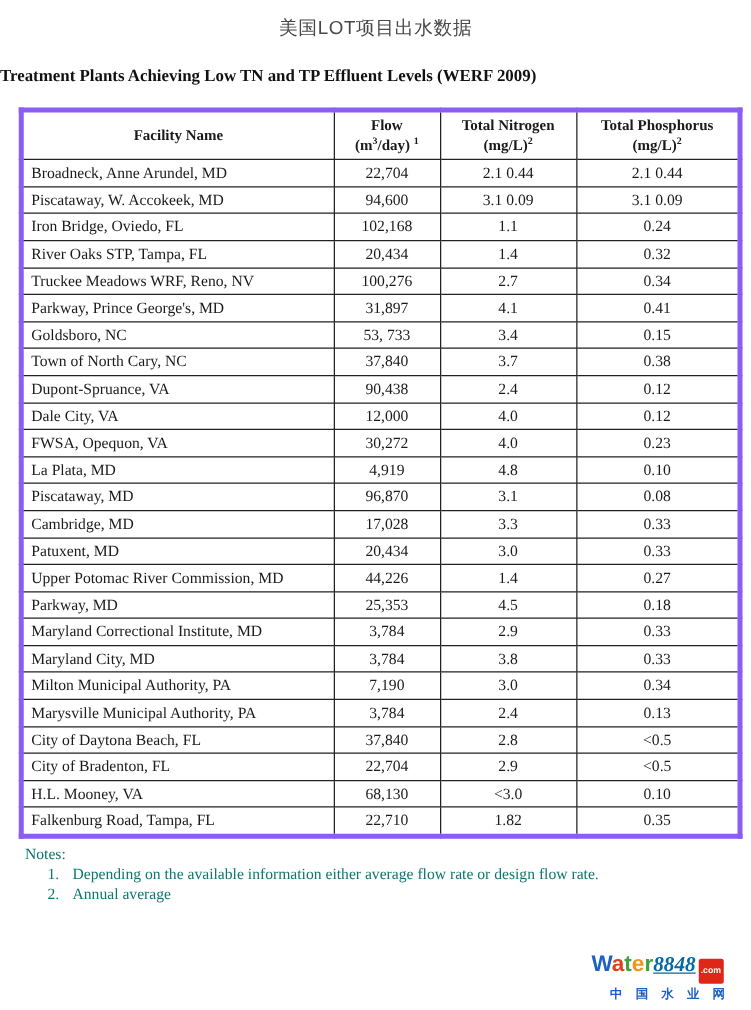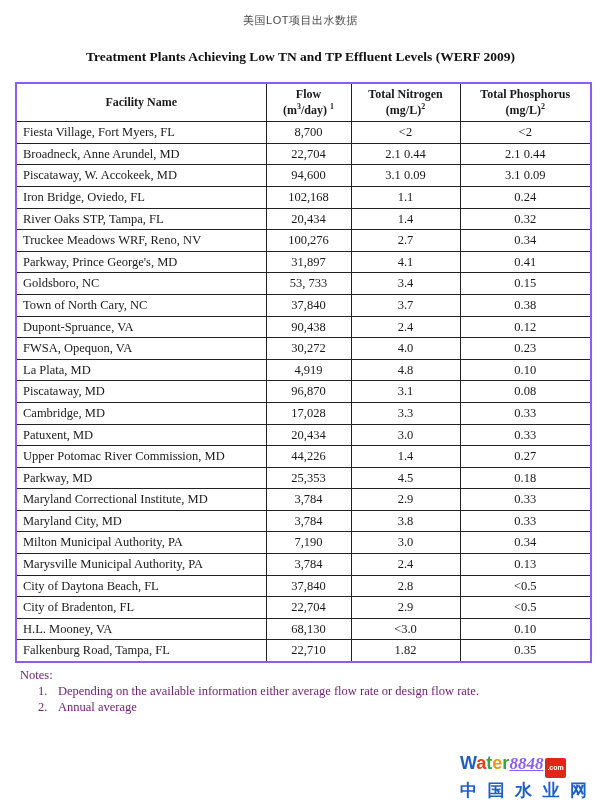--- a/index.html
+++ b/index.html
@@ -8,101 +8,102 @@
     width: 601px; height: 808px;
     position: relative;
     overflow: hidden;
     font-family: "Liberation Serif", serif;
     color: #1a1a1a;
   }
   .top-title {
     padding-top: 13px;
     text-align: center;
     font-family: "Liberation Sans", sans-serif;
-    font-size: 11px;
+    font-size: 15px;
     color: #474747;
     letter-spacing: 0.5px;
   }
   .table-title {
     margin-top: 21px;
-    text-align: center;
     font-weight: bold;
     font-size: 13.5px;
     color: #111;
   }
   table.data-table {
     margin: 17px 0 0 15px;
     width: 575px;
     border-collapse: collapse;
     table-layout: fixed;
   }
   .data-table th, .data-table td {
     border: 1px solid #222;
     overflow: hidden;
     white-space: nowrap;
   }
-  table.data-table { border: 2px solid #8b5cf6; }
+  table.data-table { border: 4px solid #8b5cf6; }
   .data-table th {
     font-size: 12px;
     font-weight: bold;
     text-align: center;
     padding: 3px 2px;
     line-height: 1.3;
     height: 38px;
   }
   .data-table td {
     font-size: 12.5px;
     height: 20.6px;
     line-height: 20.6px;
     padding: 0 4px;
   }
   .cell-left  { text-align: left; padding-left: 6px !important; }
   .cell-center{ text-align: center; }
   sup { font-size: 8px; vertical-align: super; line-height: 0; }
   .notes {
     margin: 5px 0 0 20px;
     font-size: 12.5px;
-    color: #701a75;
+    color: #0f766e;
   }
   .note-item { display: flex; margin-left: 18px; margin-top: 1px; }
   .note-num  { width: 20px; }
   .watermark {
     position: absolute;
     right: 9px; bottom: 6px;
     width: 132px;
     text-align: left;
   }
   .wm-line1 {
     display: flex; align-items: baseline;
     font-family: "Liberation Sans", sans-serif;
     font-weight: bold; font-size: 18px;
     line-height: 18px;
+    justify-content: center;
   }
   .wm-word span { display: inline; }
   .wm-num {
     font-family: "Liberation Serif", serif;
     font-style: italic; font-weight: bold;
     font-size: 17px;
   }
   .wm-dotcom {
     font-size: 7px; font-weight: bold;
     color: #ffffff; background: #e02616;
     border-radius: 2px;
     padding: 1px 2px;
     margin-left: 2px;
     position: relative; top: 1px;
     font-family: "Liberation Sans", sans-serif;
   }
   .wm-line2 {
     margin-top: 2px;
     font-family: "Liberation Sans", sans-serif;
     font-weight: bold;
-    font-size: 17px;
+    font-size: 10px;
     letter-spacing: 10.5px;
     white-space: nowrap;
+    margin-left: 28px;
   }
 </style>
 </head>
 <body>
 
 <div class="top-title">美国LOT项目出水数据</div>
 
 <div class="table-title">Treatment Plants Achieving Low TN and TP Effluent Levels (WERF 2009)</div>
 
 <table class="data-table">
@@ -124,26 +125,20 @@
         <span><span>(mg/L)</span><sup>2</sup></span>
       </th>
       <th>
         <span>Total Phosphorus</span><br>
         <span><span>(mg/L)</span><sup>2</sup></span>
       </th>
     </tr>
   </thead>
   <tbody>
       <tr>
-        <td class="cell-left">Fiesta Village, Fort Myers, FL</td>
-        <td class="cell-center">8,700</td>
-        <td class="cell-center">&lt;2</td>
-        <td class="cell-center">&lt;2</td>
-      </tr>
-      <tr>
         <td class="cell-left">Broadneck, Anne Arundel, MD</td>
         <td class="cell-center">22,704</td>
         <td class="cell-center">2.1 0.44</td>
         <td class="cell-center">2.1 0.44</td>
       </tr>
       <tr>
         <td class="cell-left">Piscataway, W. Accokeek, MD</td>
         <td class="cell-center">94,600</td>
         <td class="cell-center">3.1 0.09</td>
         <td class="cell-center">3.1 0.09</td>
@@ -181,20 +176,26 @@
       <tr>
         <td class="cell-left">Town of North Cary, NC</td>
         <td class="cell-center">37,840</td>
         <td class="cell-center">3.7</td>
         <td class="cell-center">0.38</td>
       </tr>
       <tr>
         <td class="cell-left">Dupont-Spruance, VA</td>
         <td class="cell-center">90,438</td>
         <td class="cell-center">2.4</td>
+        <td class="cell-center">0.12</td>
+      </tr>
+      <tr>
+        <td class="cell-left">Dale City, VA</td>
+        <td class="cell-center">12,000</td>
+        <td class="cell-center">4.0</td>
         <td class="cell-center">0.12</td>
       </tr>
       <tr>
         <td class="cell-left">FWSA, Opequon, VA</td>
         <td class="cell-center">30,272</td>
         <td class="cell-center">4.0</td>
         <td class="cell-center">0.23</td>
       </tr>
       <tr>
         <td class="cell-left">La Plata, MD</td>
@@ -293,17 +294,17 @@
       <div class="note-item">
         <span class="note-num">2.</span>
         <span>Annual average</span>
       </div>
     </div>
 </div>
 
 <div class="watermark">
   <div class="wm-line1">
     <span class="wm-word"><span style="color: rgb(30, 95, 196);">W</span><span style="color: rgb(224, 64, 28);">a</span><span style="color: rgb(63, 162, 63);">t</span><span style="color: rgb(240, 148, 30);">e</span><span style="color: rgb(63, 162, 63);">r</span></span>
-      <span class="wm-num" style="color: #8b5cf6; text-decoration: underline;">8848</span>
+      <span class="wm-num" style="color: #0369a1; text-decoration: underline;">8848</span>
       <span class="wm-dotcom" style="background: rgb(224, 38, 22);">.com</span>
   </div>
   <div class="wm-line2" style="color: rgb(27, 95, 200);">中国水业网</div>
 </div>
 
 </body></html>

